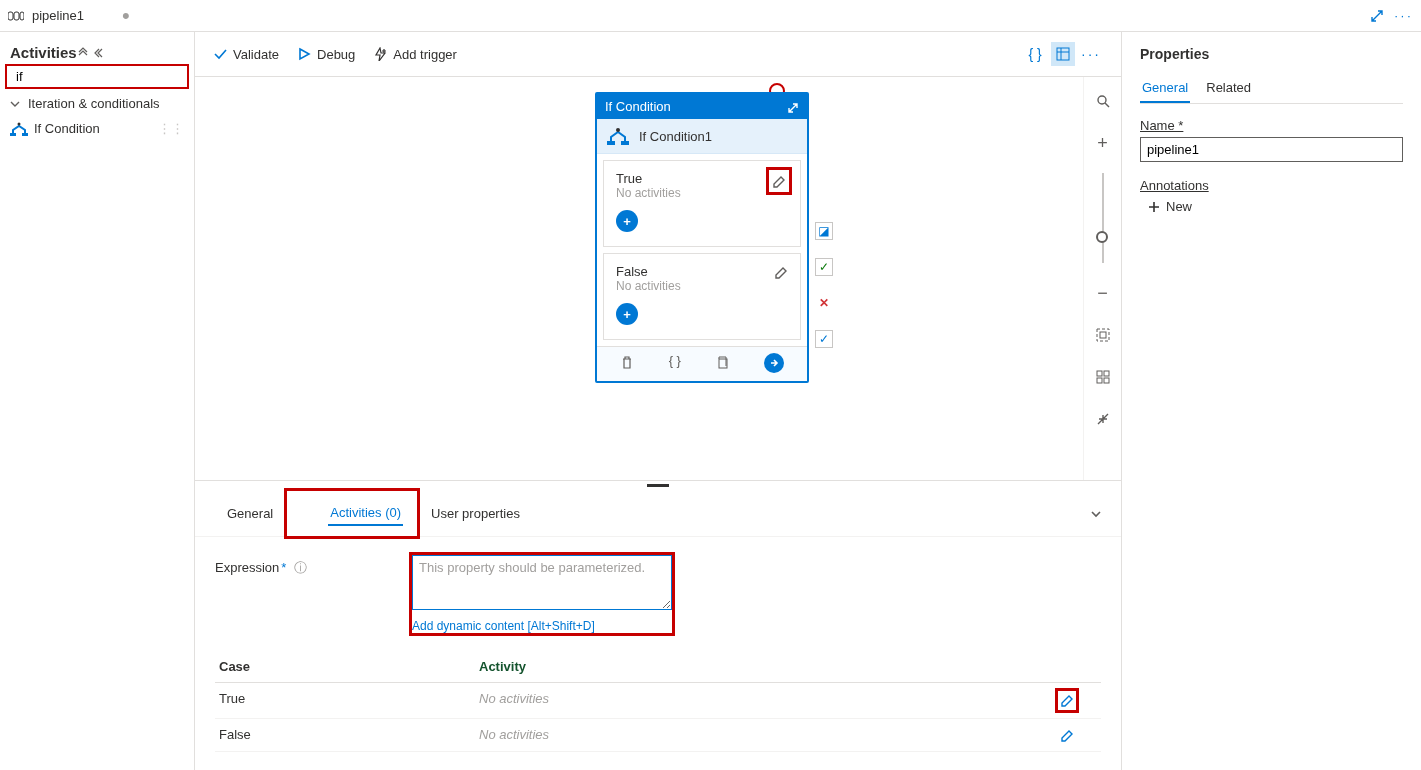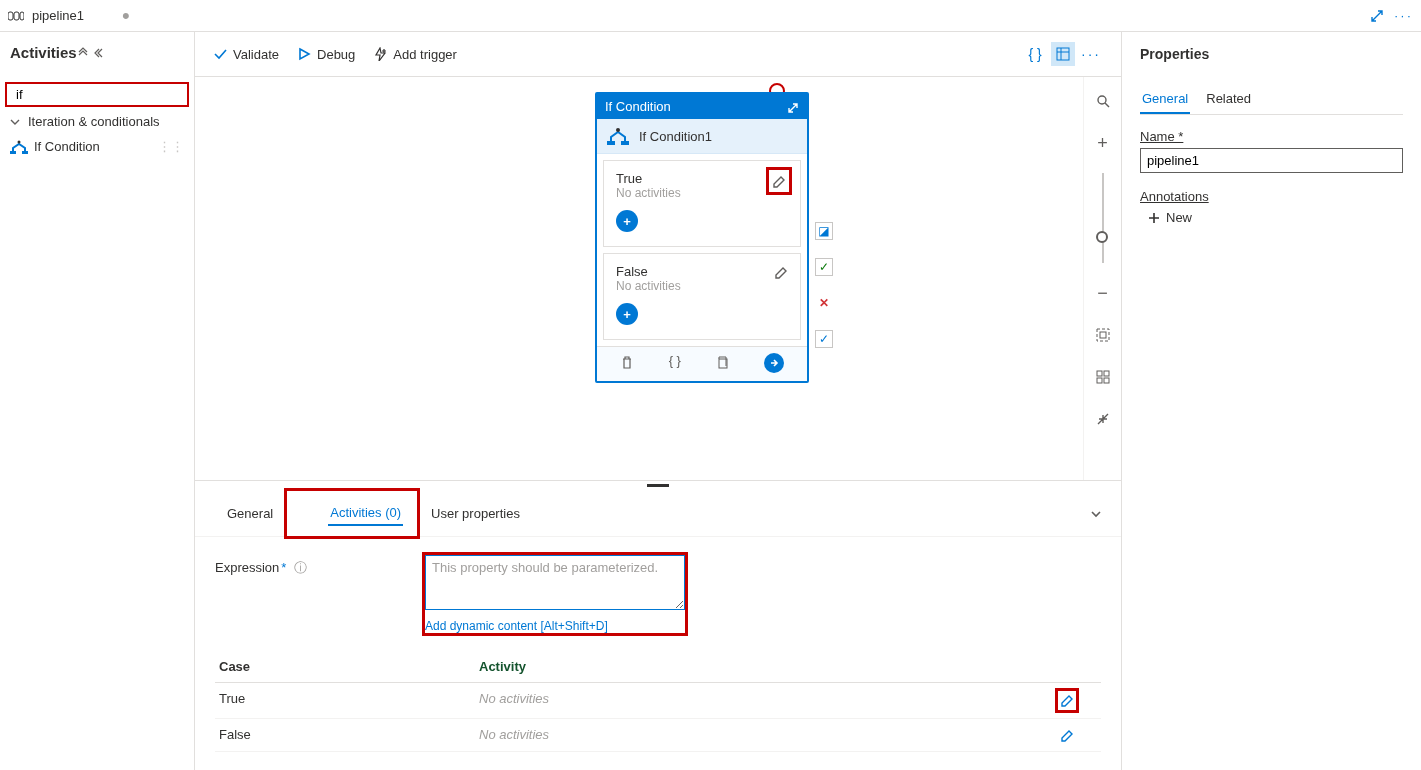--- a/index.html
+++ b/index.html
@@ -6,21 +6,21 @@
 body { font-family: "Segoe UI", -apple-system, sans-serif; font-size: 13px; color: #323130; overflow: hidden; background:#f8f8f8; }
 .app { display: flex; flex-direction: column; height: 770px; width: 1421px; background:#fff;}
 .topbar { display: flex; align-items: center; height: 32px; border-bottom: 1px solid #e1dfdd; padding: 0 8px; }
 .tab-title { display:flex; align-items:center; gap:8px; font-size:13px; }
 .tab-dot { color:#a19f9d; margin-left:30px; font-size:22px; line-height:8px;}
 .topbar-right { margin-left:auto; display:flex; gap:10px; color:#0078d4;}
 .main { display:flex; flex:1; min-height:0; }
 
 
 .sidebar { width: 195px; border-right:1px solid #e1dfdd; padding:8px 6px; }
-.sb-header { display:flex; align-items:center; font-weight:600; font-size:15px; padding:4px 4px 22px; }
+.sb-header { display:flex; align-items:center; font-weight:600; font-size:15px; padding:4px 4px 4px; }
 .sb-header svg { margin-left:auto; }
 .sb-search { display:flex; align-items:center; border:1.5px solid #333; padding:3px 5px; outline:2px solid #c60000; outline-offset:-1px; gap:4px; }
 .sb-search input { border:none; outline:none; flex:1; font-size:13px; }
 .sb-section { padding:8px 4px 4px; font-size:13px; display:flex; align-items:center; gap:8px;}
 .sb-item { display:flex; align-items:center; padding:6px 4px; gap:6px; font-size:13px;}
 .drag-handle { margin-left:auto; color:#c8c6c4;}
 
 
 .center { flex:1; display:flex; flex-direction:column; min-width:0;}
 .toolbar { display:flex; align-items:center; gap:18px; padding:10px 18px; border-bottom:1px solid #e1dfdd; }
@@ -58,40 +58,40 @@
 
 .bottom { border-top:1px solid #e1dfdd; }
 .drag-indicator { height:10px; display:flex; justify-content:center; align-items:center;}
 .drag-indicator span{ width:22px; height:3px; background:#323130;}
 .bottom-tabs { display:flex; align-items:center; padding:0 18px; border-bottom:1px solid #f3f2f1;}
 .b-tab { padding:10px 14px; color:#323130; cursor:pointer; font-size:13px;}
 .b-tab.active-wrap { outline:3px solid #c60000;padding-left:41px; }
 .b-tab.active { border-bottom:2px solid #0078d4; color:#0078d4; font-weight:400;}
 .b-tabs-right { margin-left:auto; color:#605e5c;}
 .bottom-content { padding:18px 20px; }
-.row { display:flex; gap:30px; align-items:flex-start;}
+.row { display:flex; gap:17px; align-items:flex-start;}
 .field-label { font-size:13px; width:180px; padding-top:4px;}
 .required { color:#0078d4; margin-left:2px;}
 .info-ic { margin-left:4px; color:#a19f9d;}
 .exp-wrap { outline:3px solid #c60000; padding:0;}
 .exp-box { width:260px; height:55px; border:1px solid #0078d4; resize:both; overflow:auto; padding:4px 6px; font-family:inherit; font-size:13px; color:#a19f9d;}
 textarea.exp-box::placeholder{ color:#a19f9d;}
 .dyn-link { color:#0078d4; font-size:12px; margin-top:6px; display:block;}
 .cases { margin-top:18px;}
 .cases-head, .cases-row { display:flex; padding:8px 4px;}
 .cases-head { font-weight:600; border-bottom:1px solid #e1dfdd;}
 .c1 { width:260px;}
 .c2 { flex:1; color:#a19f9d; font-style:italic;}
 .c3 { width:60px; display:flex; justify-content:center;}
 .cases-row { border-bottom:1px solid #f3f2f1;}
 .pencil-red { outline:3px solid #c60000; padding:2px;}
 
 
 .right-panel { width:300px; border-left:1px solid #e1dfdd; padding:14px 18px;}
-.rp-title { font-weight:600; margin-bottom:23px; font-size:14px;}
+.rp-title { font-weight:600; margin-bottom:12px; font-size:14px;}
 .rp-tabs { display:flex; gap:14px; border-bottom:1px solid #e1dfdd; margin-bottom:14px;}
 .rp-tab { padding:6px 2px; cursor:pointer;}
 .rp-tab.active { border-bottom:2px solid #0078d4; color:#0078d4;}
 .rp-label { font-size:13px; margin-bottom:4px;text-decoration:underline;}
 .rp-input { width:100%; border:1px solid #605e5c; padding:4px 6px; font-size:13px;}
 textarea.rp-input { height:60px; resize:both;}
 .field-block { margin-bottom:16px;}
 .new-btn { display:flex; align-items:center; gap:6px; color:#323130; margin-top:6px; margin-left:8px;}
 
 svg { display:inline-block; vertical-align:middle;}

